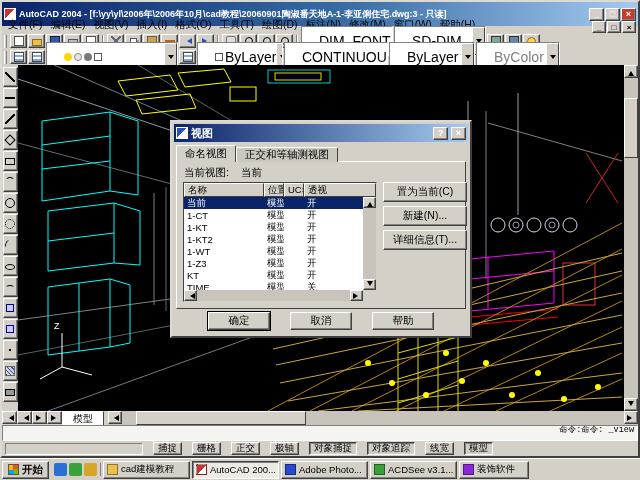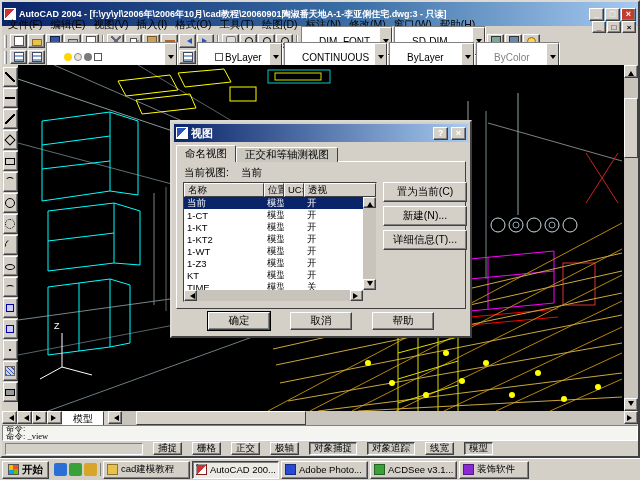--- a/index.html
+++ b/index.html
@@ -41,21 +41,21 @@
   .gy-zoom{width:8px;height:8px;border:1.5px solid #000;border-radius:50%}
   .gy-props{background:#7a9;border:1px solid #333}
   .gy-dc{background:#68a;border:1px solid #333}
   .gy-help{width:9px;height:9px;background:#ffd34d;border:1px solid #8a6d1f;border-radius:50%}
   .gy-layers{background:repeating-linear-gradient(#fff 0 2px,#8ac 2px 4px);border:1px solid #446}
   .tri-u{width:0;height:0;border:3px solid transparent;border-bottom:5px solid #000}
   .tri-d{width:0;height:0;border:3px solid transparent;border-top:5px solid #000}
   .tri-l{width:0;height:0;border:3px solid transparent;border-right:5px solid #000}
   .tri-r{width:0;height:0;border:3px solid transparent;border-left:5px solid #000}
   .blue.tri-l{border-right-color:#2a52be}.blue.tri-r{border-left-color:#2a52be}
-  .combo{height:30px;background:#fff;border:1px solid;border-color:#808080 #fff #fff #808080;display:flex;align-items:center;font-size:10px;padding-left:17px;flex:none;overflow:hidden;white-space:nowrap}
+  .combo{height:30px;background:#fff;border:1px solid;border-color:#808080 #fff #fff #808080;display:flex;align-items:center;font-size:14px;padding-left:17px;flex:none;overflow:hidden;white-space:nowrap}
   .combo .arrow{margin-left:auto;width:13px;align-self:stretch;background:#d4d0c8;border:1px solid;border-color:#fff #404040 #404040 #fff;display:flex;align-items:center;justify-content:center;flex:none}
   .combo .arrow .tri-d{border-width:3px;border-top-width:4px;margin-top:3px}
   .gray-text{color:#808080}
   .lyr-ic{width:8px;height:8px;border-radius:50%;margin-right:2px;flex:none}
   
   .ltb{position:absolute;left:0;top:63px;width:16px;height:346px;background:#d4d0c8;display:flex;flex-direction:column;align-items:center;padding-top:2px;gap:1px}
   .vbtn{width:15px;height:20px;flex:none}
   .gl-line{background:linear-gradient(45deg,transparent 44%,#000 44%,#000 56%,transparent 56%)}
   .gl-xline{background:linear-gradient(0deg,transparent 44%,#000 44%,#000 56%,transparent 56%)}
   .gl-pline{background:linear-gradient(135deg,transparent 44%,#000 44%,#000 56%,transparent 56%)}
@@ -75,21 +75,21 @@
   .canvas{position:absolute;left:16px;top:63px;width:606px;height:346px;background:#000}
   .vscroll{position:absolute;right:0;top:63px;width:14px;height:346px;background:#c8c4bc;display:flex;flex-direction:column}
   .sbtn{width:14px;height:13px;flex:none}
   .vthumb{height:60px;margin-top:20px;background:#d4d0c8;border:1px solid;border-color:#fff #404040 #404040 #fff}
   .tabsrow{position:absolute;left:0;right:0;top:409px;height:14px;display:flex;align-items:stretch;background:#d4d0c8}
   .navb{width:15px;height:13px;flex:none}
   .mtab{padding:0 10px;background:#fff;border:1px solid #404040;border-bottom:none;border-top-color:#fff;border-left-color:#fff;font-size:10px;display:flex;align-items:center;flex:none}
   .hscroll{flex:1;background:#c8c4bc;display:flex;margin-left:4px}
   .hthumb{width:170px;margin-left:14px;background:#d4d0c8;border:1px solid;border-color:#fff #404040 #404040 #fff}
   
-  .cmd{position:absolute;left:0;right:0;top:423px;height:16px;background:#f4f4f0;border:1px solid;border-color:#808080 #fff #fff #808080;font-family:Liberation Serif, serif;font-size:8.5px;line-height:8px;padding:0 3px;display:flex;flex-direction:column;justify-content:flex-end;overflow:hidden}
+  .cmd{position:absolute;left:0;right:0;top:423px;height:16px;background:#f4f4f0;border:1px solid;border-color:#808080 #fff #fff #808080;font-family:Liberation Mono, monospace;font-size:8.5px;line-height:8px;padding:0 3px;display:flex;justify-content:flex-end;overflow:hidden}
   .statusbar{position:absolute;left:0;right:0;top:439px;height:15px;display:flex;align-items:center;gap:10px;padding:0 3px}
   .coord{width:138px;height:12px;flex:none}
   .stg{height:13px;padding:0 4px;font-size:9.5px;white-space:nowrap}
   
   .taskbar{position:absolute;left:0;bottom:0;width:640px;height:22px;background:#d4d0c8;border-top:1px solid #fff;display:flex;align-items:center;gap:2px;padding:0 2px}
   .start{height:18px;padding:0 5px;gap:3px;font-weight:bold;font-size:10.5px;flex:none}
   .flag{width:11px;height:11px;background:conic-gradient(#f25022 0 25%,#7fba00 0 50%,#00a4ef 0 75%,#ffb900 0);border:1px solid #555;flex:none}
   .ql{display:flex;gap:2px;align-items:center;padding:0 3px;border-right:1px solid #808080;flex:none}
   .qli{width:13px;height:13px;border-radius:2px}
   .taskbtn{width:87px;height:18px;justify-content:flex-start;gap:3px;padding:0 3px;font-size:9.5px;white-space:nowrap;overflow:hidden;flex:none}

